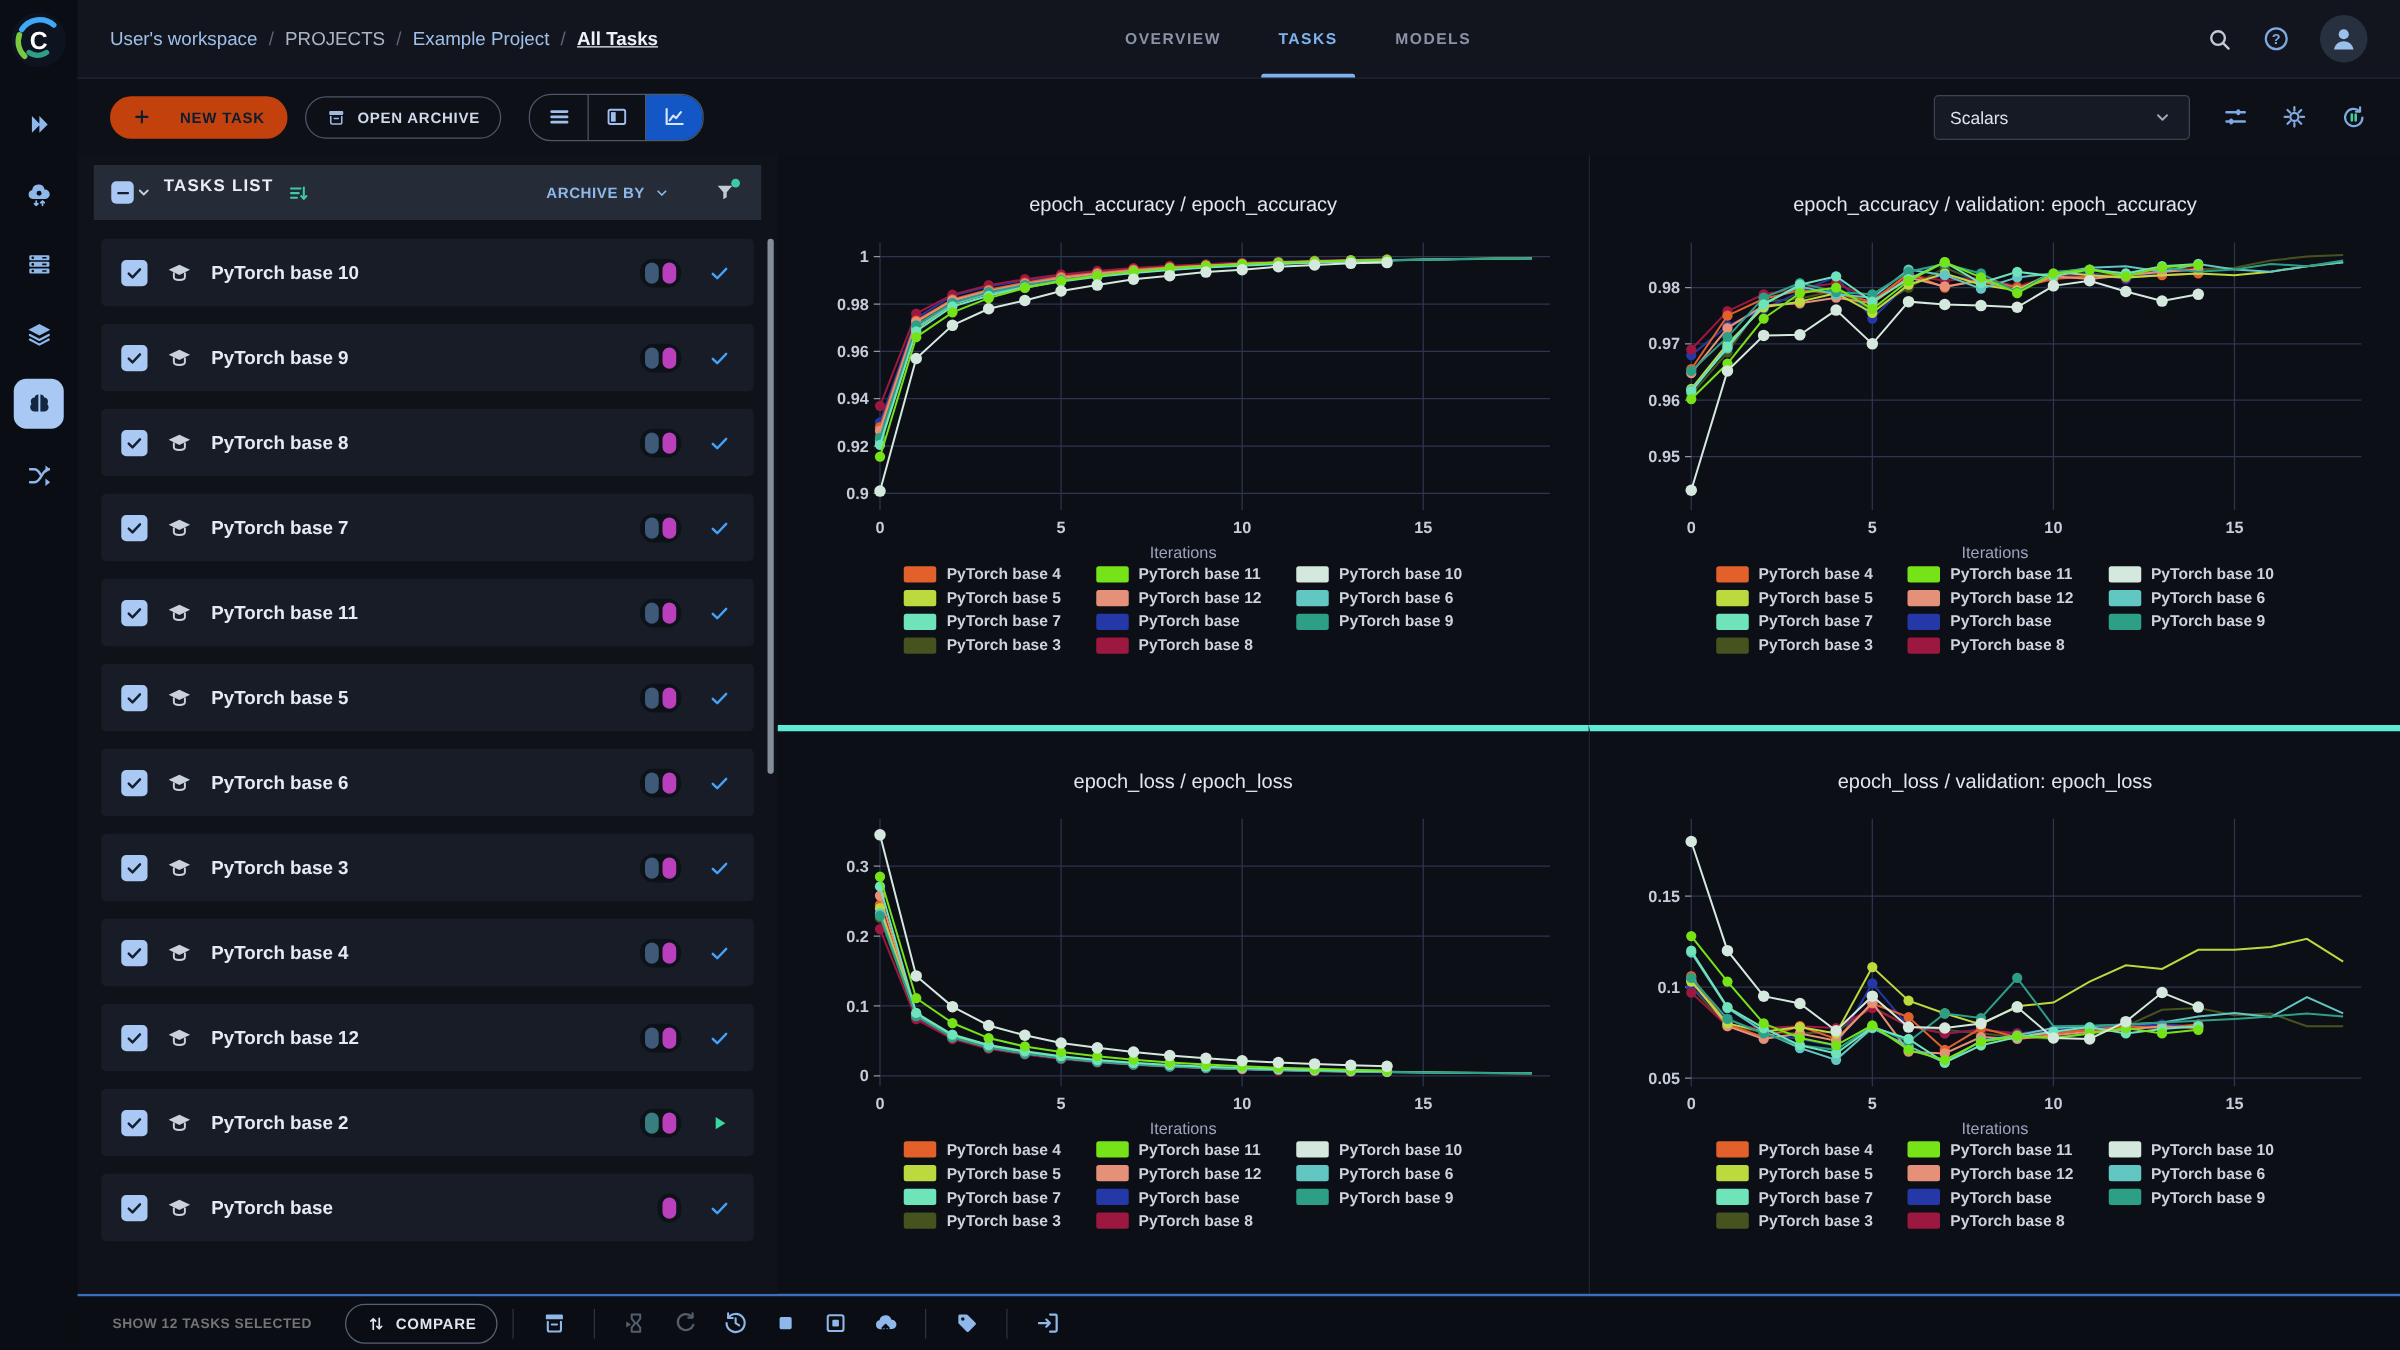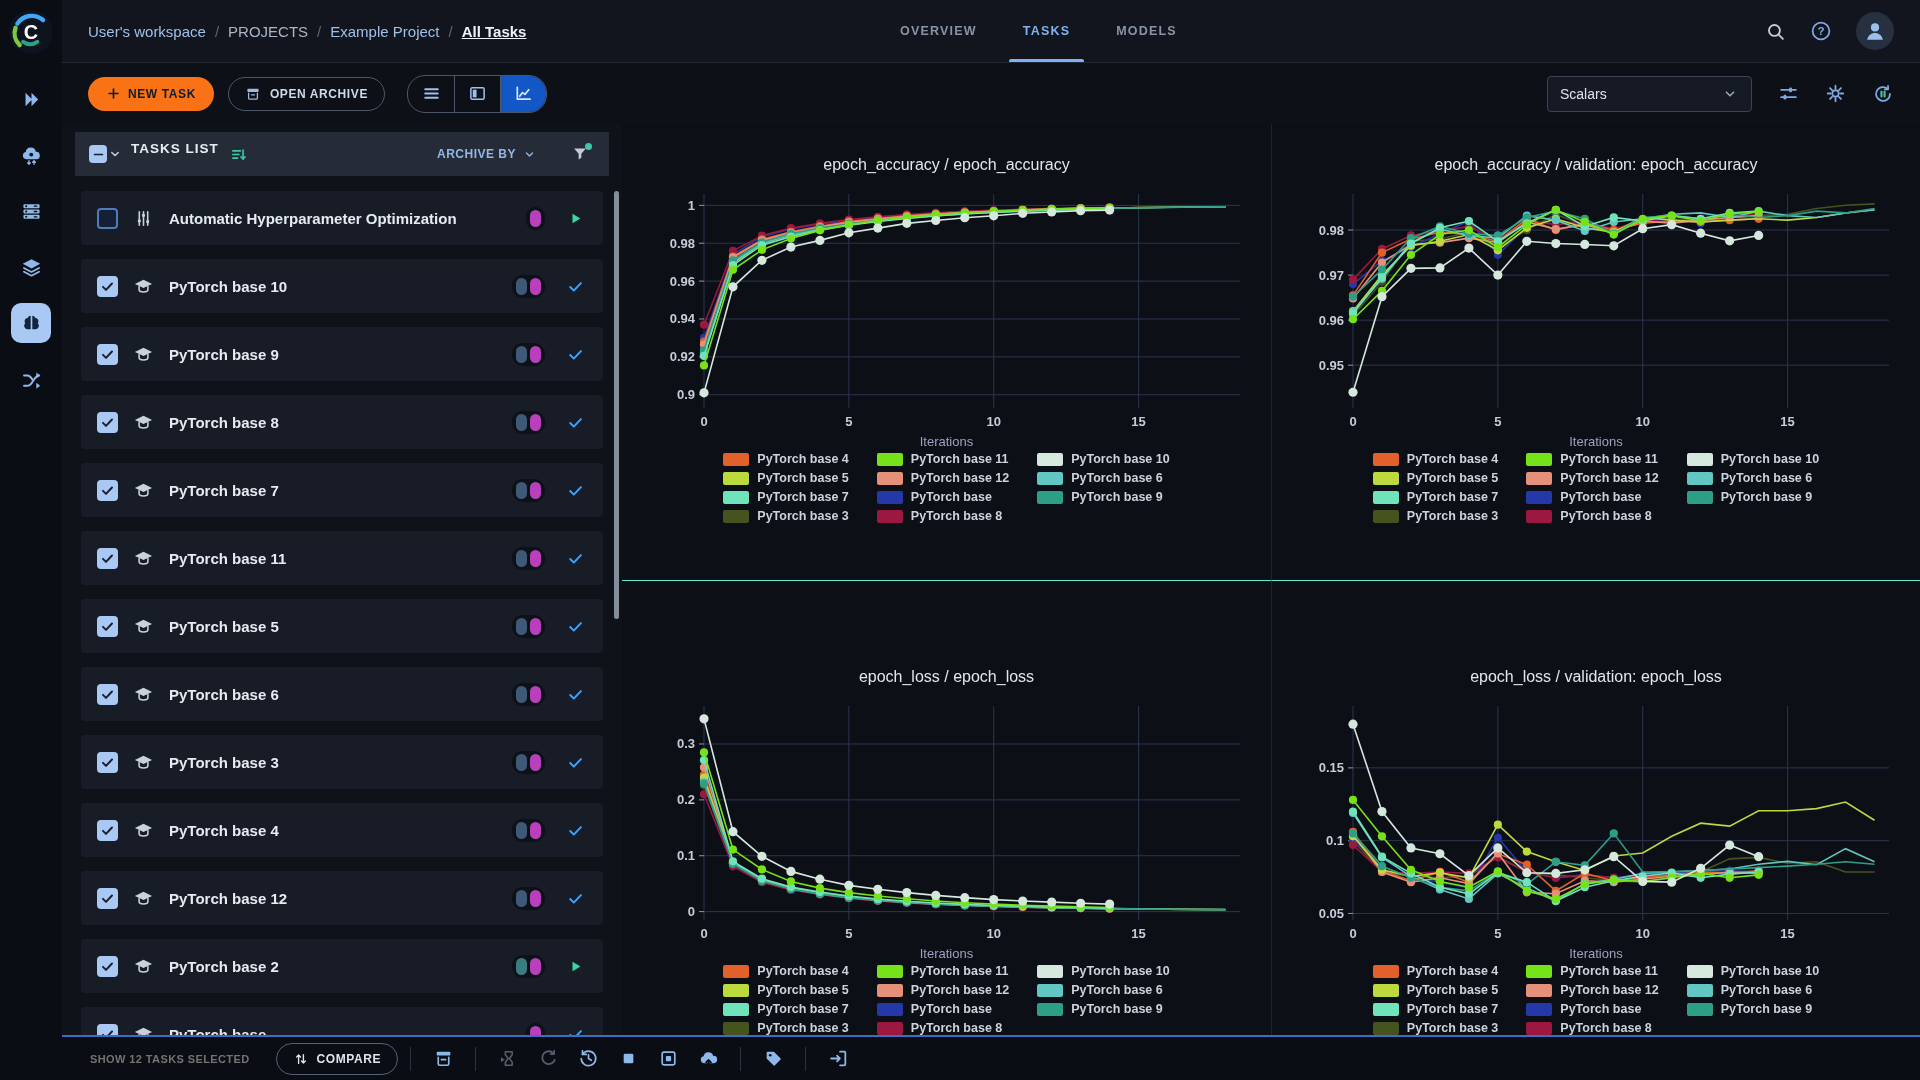--- a/index.html
+++ b/index.html
@@ -31,23 +31,23 @@
   .top-actions{margin-left:auto;display:flex;align-items:center;gap:24px;}
   .top-icon{color:#c3cbd8;cursor:pointer;}
   .top-icon.help{color:#7fa9e2;}
   .top-icon svg{width:21px;height:21px;display:block;}
   .avatar{width:38px;height:38px;border-radius:50%;background:#27303f;display:flex;
     align-items:center;justify-content:center;color:#9cc0ee;cursor:pointer;}
   .avatar svg{width:24px;height:24px;}
   
   .toolbar{height:61px;background:#0d1016;display:flex;align-items:center;padding:0 26px;
     gap:14px;box-sizing:border-box;flex-shrink:0;}
-  .btn-primary{height:34px;border-radius:17px;background:#f97316;color:#0e1c30;border:none;
+  .btn-primary{height:34px;border-radius:17px;background:#c2410c;color:#0e1c30;border:none;
     font-weight:bold;font-size:12px;letter-spacing:.6px;display:flex;align-items:center;
-    gap:7px;padding:0 18px;cursor:pointer;font-family:inherit;}
+    gap:23px;padding:0 18px;cursor:pointer;font-family:inherit;}
   .btn-primary svg{width:15px;height:15px;}
   .btn-outline{height:34px;border-radius:17px;border:1px solid #4d5768;background:transparent;
     color:#cfd9ea;font-weight:bold;font-size:12px;letter-spacing:.6px;display:flex;
     align-items:center;gap:9px;padding:0 16px;cursor:pointer;font-family:inherit;}
   .btn-outline svg{width:16px;height:16px;color:#9fb9e2;}
   .view-toggle{display:flex;height:36px;border:1px solid #4d5768;border-radius:18px;
     overflow:hidden;margin-left:8px;}
   .view-btn{width:46px;display:flex;align-items:center;justify-content:center;color:#9fc0ee;
     background:transparent;border:none;border-left:1px solid #4d5768;cursor:pointer;}
   .view-btn:first-child{border-left:none;}
@@ -92,21 +92,21 @@
   .status{width:24px;margin-left:18px;display:flex;justify-content:center;}
   .status svg{width:17px;height:17px;}
   .scroll-thumb{position:absolute;right:3px;top:67px;width:5px;height:428px;background:#99a3b2;
     border-radius:3px;opacity:.85;}
   
   .charts-grid{flex:1;display:grid;grid-template-columns:1fr 1fr;grid-template-rows:1fr 1fr;
     background:#0c0f16;min-width:0;}
   .chart-cell{box-sizing:border-box;padding-top:32px;display:flex;flex-direction:column;
     align-items:center;overflow:hidden;}
   .chart-cell.bl{border-left:1px solid #1d2330;}
-  .chart-cell.bt{border-top:1px solid #5eead4;justify-content:flex-end;}
+  .chart-cell.bt{border-top:5px solid #5eead4;}
   .chart-title{font-size:16px;color:#e2e6ee;margin-bottom:8px;}
   .xlabel{font-size:13px;color:#9aa3c0;margin-top:0;}
   .legend{display:flex;gap:28px;margin-top:3px;}
   .legend-col{display:flex;flex-direction:column;gap:5px;}
   .legend-item{display:flex;align-items:center;gap:8px;font-size:12.5px;color:#ccd3dd;
     font-weight:bold;white-space:nowrap;}
   .swatch{width:26px;height:13px;border-radius:2px;flex-shrink:0;}
   
   .footbar{height:45px;background:#0a0d13;border-top:2px solid #3a6fc0;display:flex;
     align-items:center;padding:0 28px;box-sizing:border-box;flex-shrink:0;}
@@ -334,40 +334,20 @@
               </span>
           </span>
           <span class="funnel-wrap" id="funnel-ic">
               <svg viewBox="0 0 20 20" style="width:18px;height:18px;display:block">
                 <path d="M3.5 4h13l-5 5.8v4.4l-3 1.8V9.8z" fill="currentColor"></path>
               </svg>
             <span class="funnel-dot"></span>
           </span>
         </div>
         <div class="rows" id="rows">
-            <div class="task-row">
-              <span class="cbx unchecked"></span>
-              <span class="type-icon">
-                <svg viewBox="0 0 20 20" style="width:21px;height:21px;display:block">
-                  <path d="M6 3.5v13M10 3.5v13M14 3.5v13" stroke="currentColor" fill="none" stroke-linecap="round" stroke-linejoin="round" stroke-width="1.5"></path>
-                  <rect x="4.6" y="10.6" width="2.8" height="3.2" rx="1.3" fill="currentColor"></rect>
-                  <rect x="8.6" y="5.4" width="2.8" height="3.2" rx="1.3" fill="currentColor"></rect>
-                  <rect x="12.6" y="11.4" width="2.8" height="3.2" rx="1.3" fill="currentColor"></rect>
-                </svg>
-              </span>
-              <span class="task-name">Automatic Hyperparameter Optimization</span>
-              <span class="badge-pill">
-                <span class="badge-dot" style="background: rgb(185, 63, 188);"></span>
-              </span>
-              <span class="status" style="color: rgb(56, 217, 160);">
-                <svg viewBox="0 0 20 20" style="width:17px;height:17px;display:block">
-                  <path d="M6.5 4.3l9.2 5.7-9.2 5.7z" fill="currentColor"></path>
-                </svg>
-              </span>
-            </div>
             <div class="task-row">
               <span class="cbx checked">
                 <svg viewBox="0 0 20 20" style="width:15px;height:15px">
                   <path d="M4 10.5l4 4 8-8.5" stroke="#15202f" stroke-width="2.6" fill="none" stroke-linecap="round" stroke-linejoin="round"></path>
                 </svg>
               </span>
               <span class="type-icon">
                 <svg viewBox="0 0 20 20" style="width:21px;height:21px;display:block">
                   <path d="M10 3.6l8.2 3.9L10 11.4 1.8 7.5z" fill="currentColor"></path>
                   <path d="M5.8 10v3.2c0 1.1 1.9 2 4.2 2s4.2-.9 4.2-2V10" stroke="currentColor" fill="none" stroke-linecap="round" stroke-linejoin="round" stroke-width="1.5"></path>

